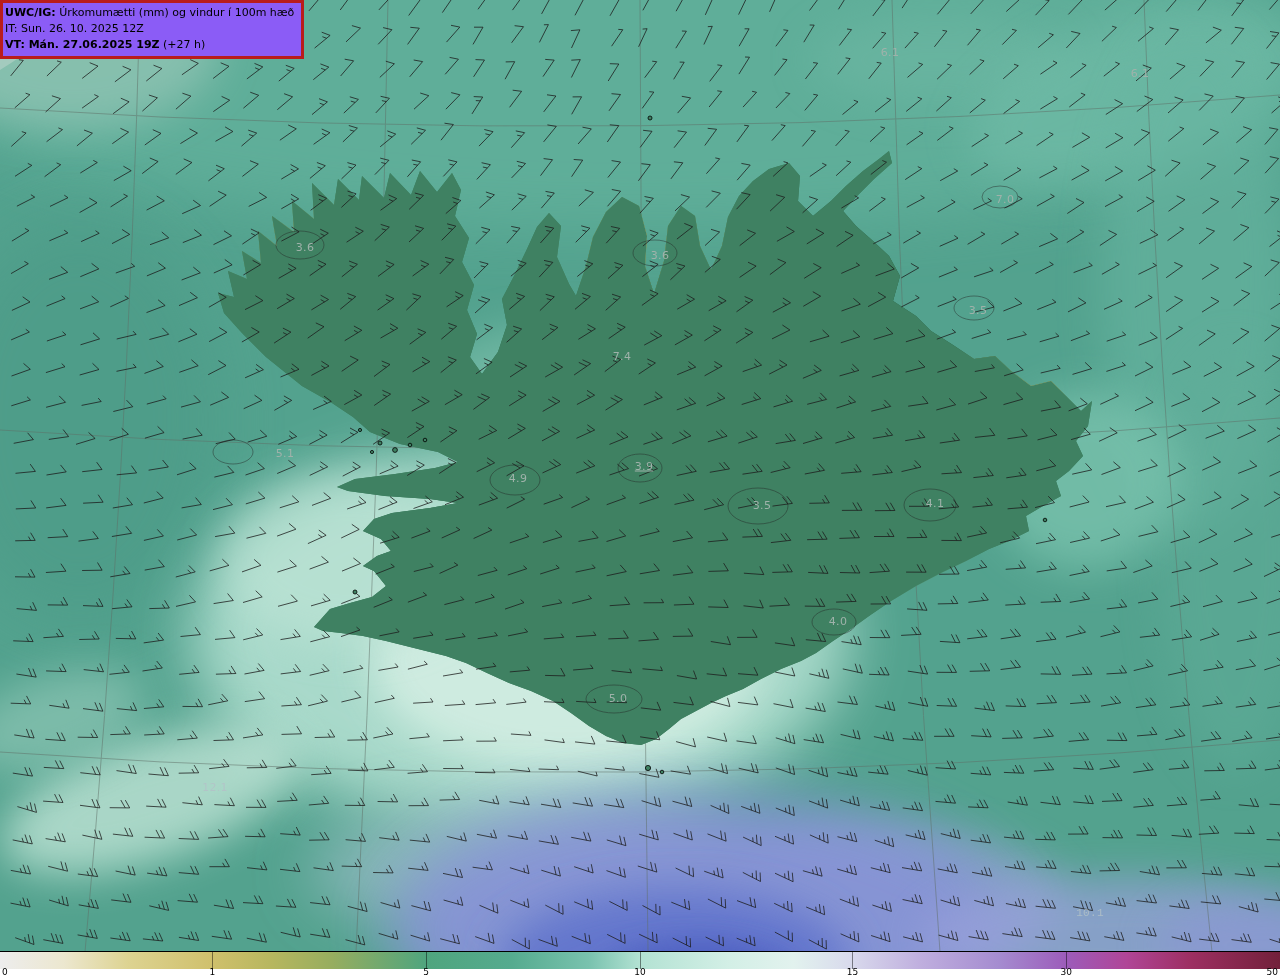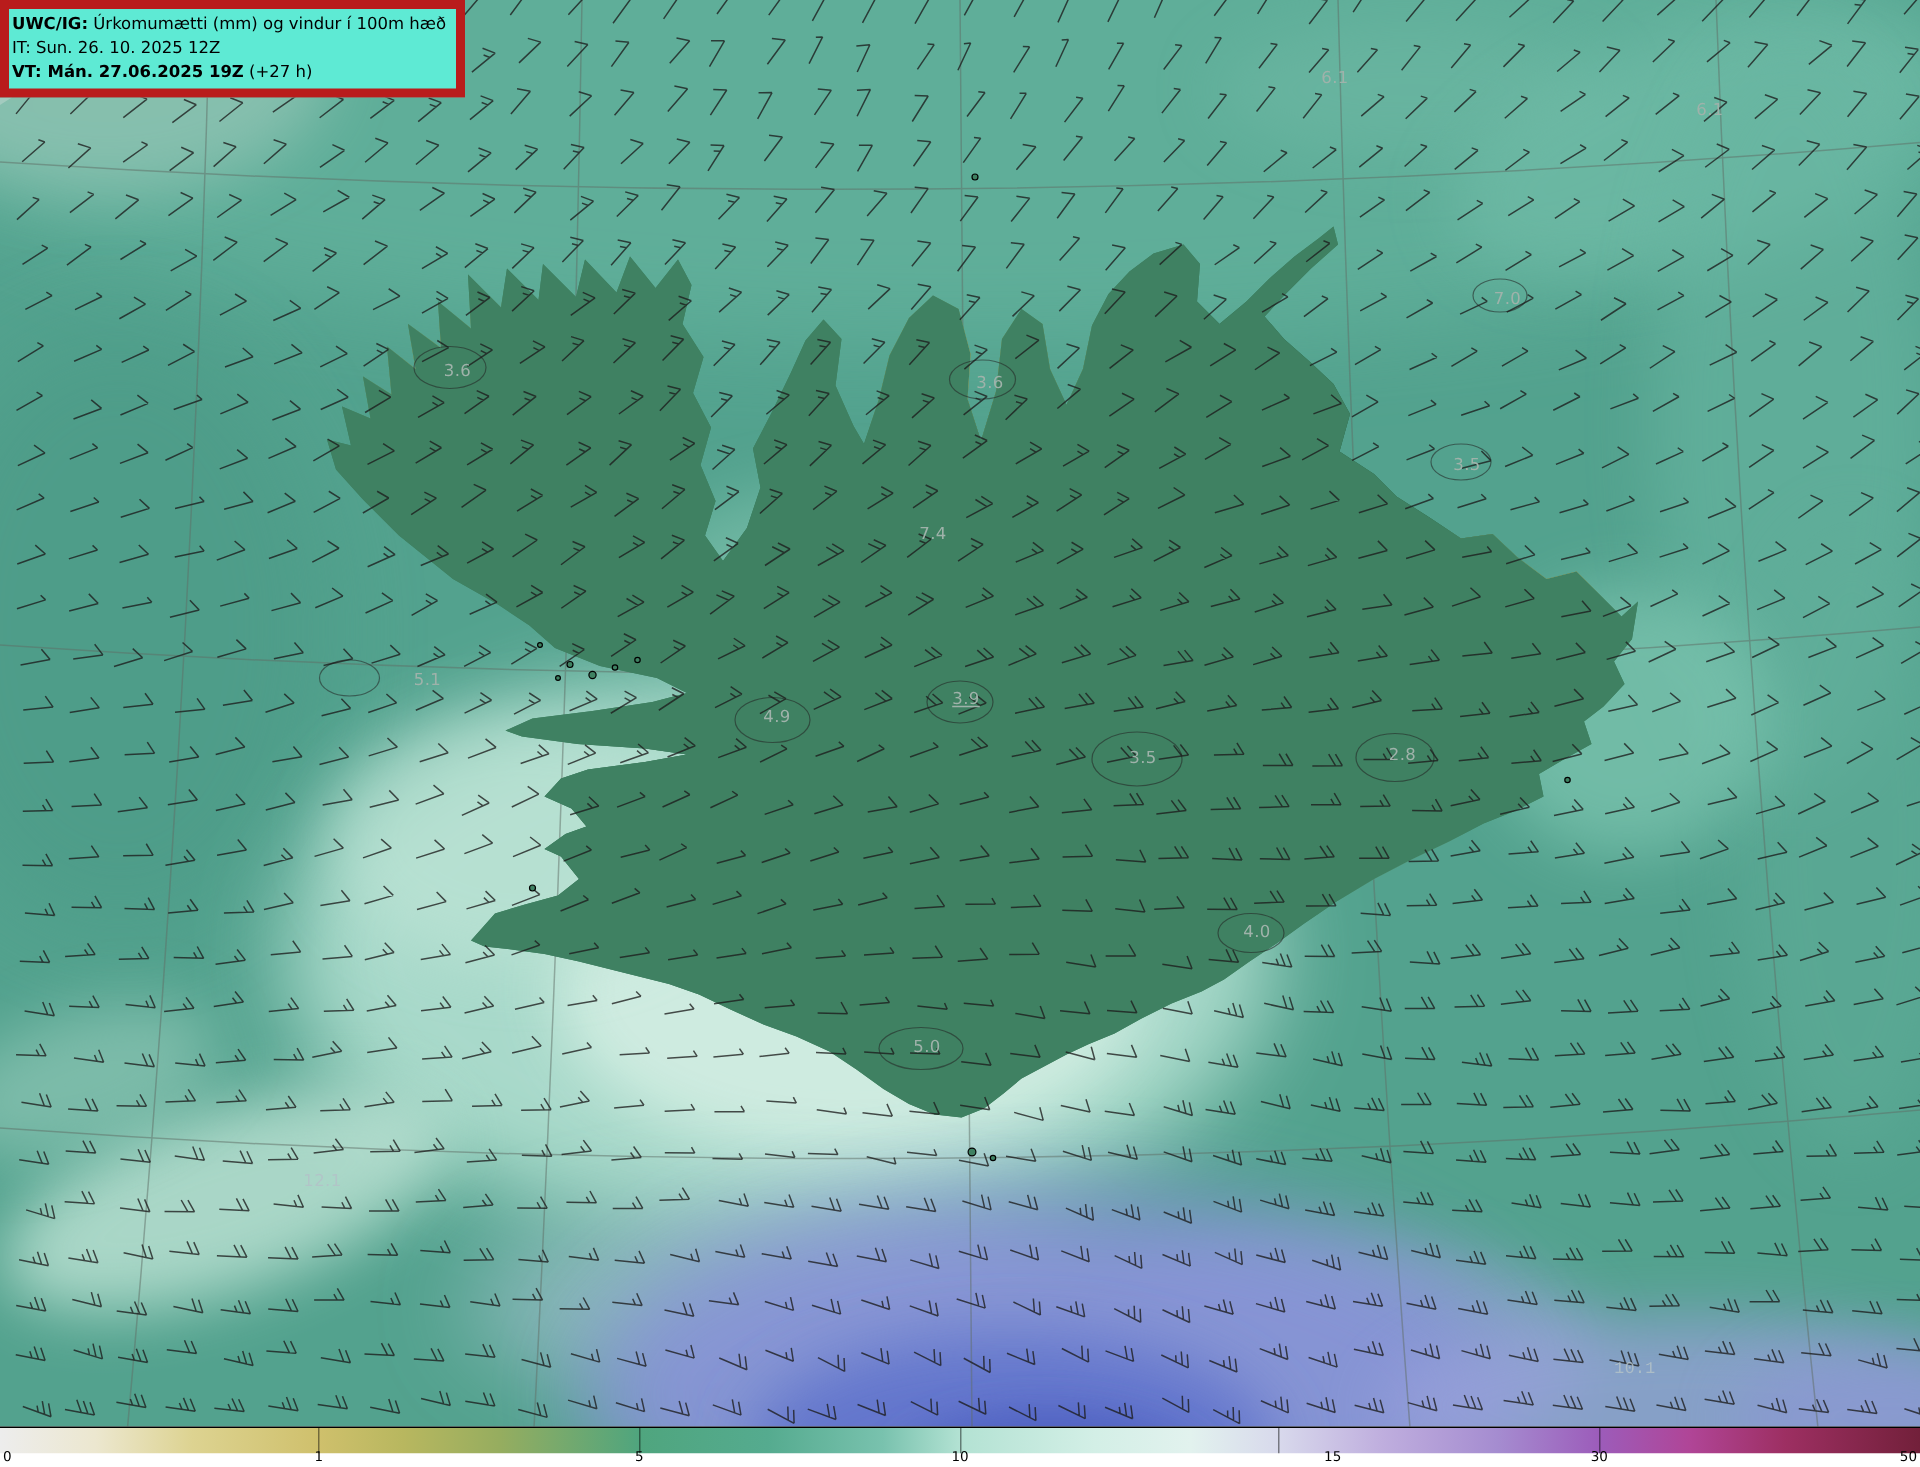--- a/index.html
+++ b/index.html
@@ -3,21 +3,21 @@
 <meta charset="utf-8">
 <style>
   html,body{margin:0;padding:0;background:#ffffff;}
   .screen{position:relative;width:1280px;height:978px;overflow:hidden;
           font-family:"DejaVu Sans","Liberation Sans",sans-serif;background:#53a28e;}
   #map-svg{position:absolute;top:0;left:0;display:block;}
   #map-labels{position:absolute;top:0;left:0;width:1280px;height:748px;pointer-events:none;}
   .map-label{position:absolute;transform:translate(-50%,-50%);font-size:11px;
              color:#9fb2aa;letter-spacing:.3px;}
   .map-label.faint{color:#b3c2c8;opacity:.85;}
-  .info-box{position:absolute;top:0;left:0;background:#5eead4;border:6px solid #b91c1c;
+  .info-box{position:absolute;top:0;left:0;background:#8b5cf6;border:3px solid #b91c1c;
             padding:2px 7px 3px 2px;font-size:11px;line-height:16px;color:#000;
             white-space:nowrap;z-index:6;}
   .info-box .b{font-weight:bold;}
   .colorbar{position:absolute;top:951px;left:0;width:1280px;height:27px;background:#fff;z-index:6;}
   .colorbar .bar{position:relative;height:18px;border-top:1px solid #000;box-sizing:border-box;}
   .cb-tick{position:absolute;top:0;width:1px;height:100%;background:rgba(0,0,0,.45);}
   .colorbar .labels{position:relative;height:9px;background:#fff;}
   .cb-label{position:absolute;top:-1px;font-size:9px;line-height:9px;color:#000;
             transform:translateX(-50%);}
 </style>
@@ -146,21 +146,21 @@
       <div class="map-label" style="left: 1140px; top: 73px;">6.1</div>
       <div class="map-label" style="left: 1005px; top: 199px;">7.0</div>
       <div class="map-label" style="left: 305px; top: 247px;">3.6</div>
       <div class="map-label" style="left: 660px; top: 255px;">3.6</div>
       <div class="map-label" style="left: 978px; top: 310px;">3.5</div>
       <div class="map-label" style="left: 622px; top: 356px;">7.4</div>
       <div class="map-label" style="left: 237px; top: 453px; margin-left: 48px;">5.1</div>
       <div class="map-label" style="left: 518px; top: 478px;">4.9</div>
       <div class="map-label" style="left: 644px; top: 466px; text-decoration: underline;">3.9</div>
       <div class="map-label" style="left: 762px; top: 505px;">3.5</div>
-      <div class="map-label" style="left: 935px; top: 503px;">2.8</div>
+      <div class="map-label" style="left: 935px; top: 503px;">4.1</div>
       <div class="map-label" style="left: 838px; top: 621px;">4.0</div>
       <div class="map-label" style="left: 618px; top: 698px;">5.0</div>
       <div class="map-label faint" style="left: 215px; top: 787px;">12.1</div>
       <div class="map-label faint" style="left: 1090px; top: 913px; font-family: Liberation Mono, monospace;">10.1</div>
     </div>
 
   <div class="info-box">
     <div><span class="b">UWC/IG:</span><span> Úrkomumætti (mm) og vindur í 100m hæð</span></div>
     <div>IT: Sun. 26. 10. 2025 12Z</div>
     <div><span class="b">VT: Mán. 27.06.2025 19Z</span><span> (+27 h)</span></div>
@@ -172,19 +172,19 @@
         <i class="cb-tick" style="left: 33.3%;"></i>
         <i class="cb-tick" style="left: 50%;"></i>
         <i class="cb-tick" style="left: 66.6%;"></i>
         <i class="cb-tick" style="left: 83.3%;"></i>
       </div>
     <div class="labels" id="cbar-labels">
         <span class="cb-label" style="left: 2px; transform: none;">0</span>
         <span class="cb-label" style="left: 16.6%;">1</span>
         <span class="cb-label" style="left: 33.3%;">5</span>
         <span class="cb-label" style="left: 50%;">10</span>
-        <span class="cb-label" style="left: 66.6%; margin-left: 36px;">15</span>
+        <span class="cb-label" style="left: 66.6%;">15</span>
         <span class="cb-label" style="left: 83.3%;">30</span>
         <span class="cb-label" style="right: 2px; transform: none;">50</span>
       </div>
   </div>
 
 </div>
 
 </body></html>

